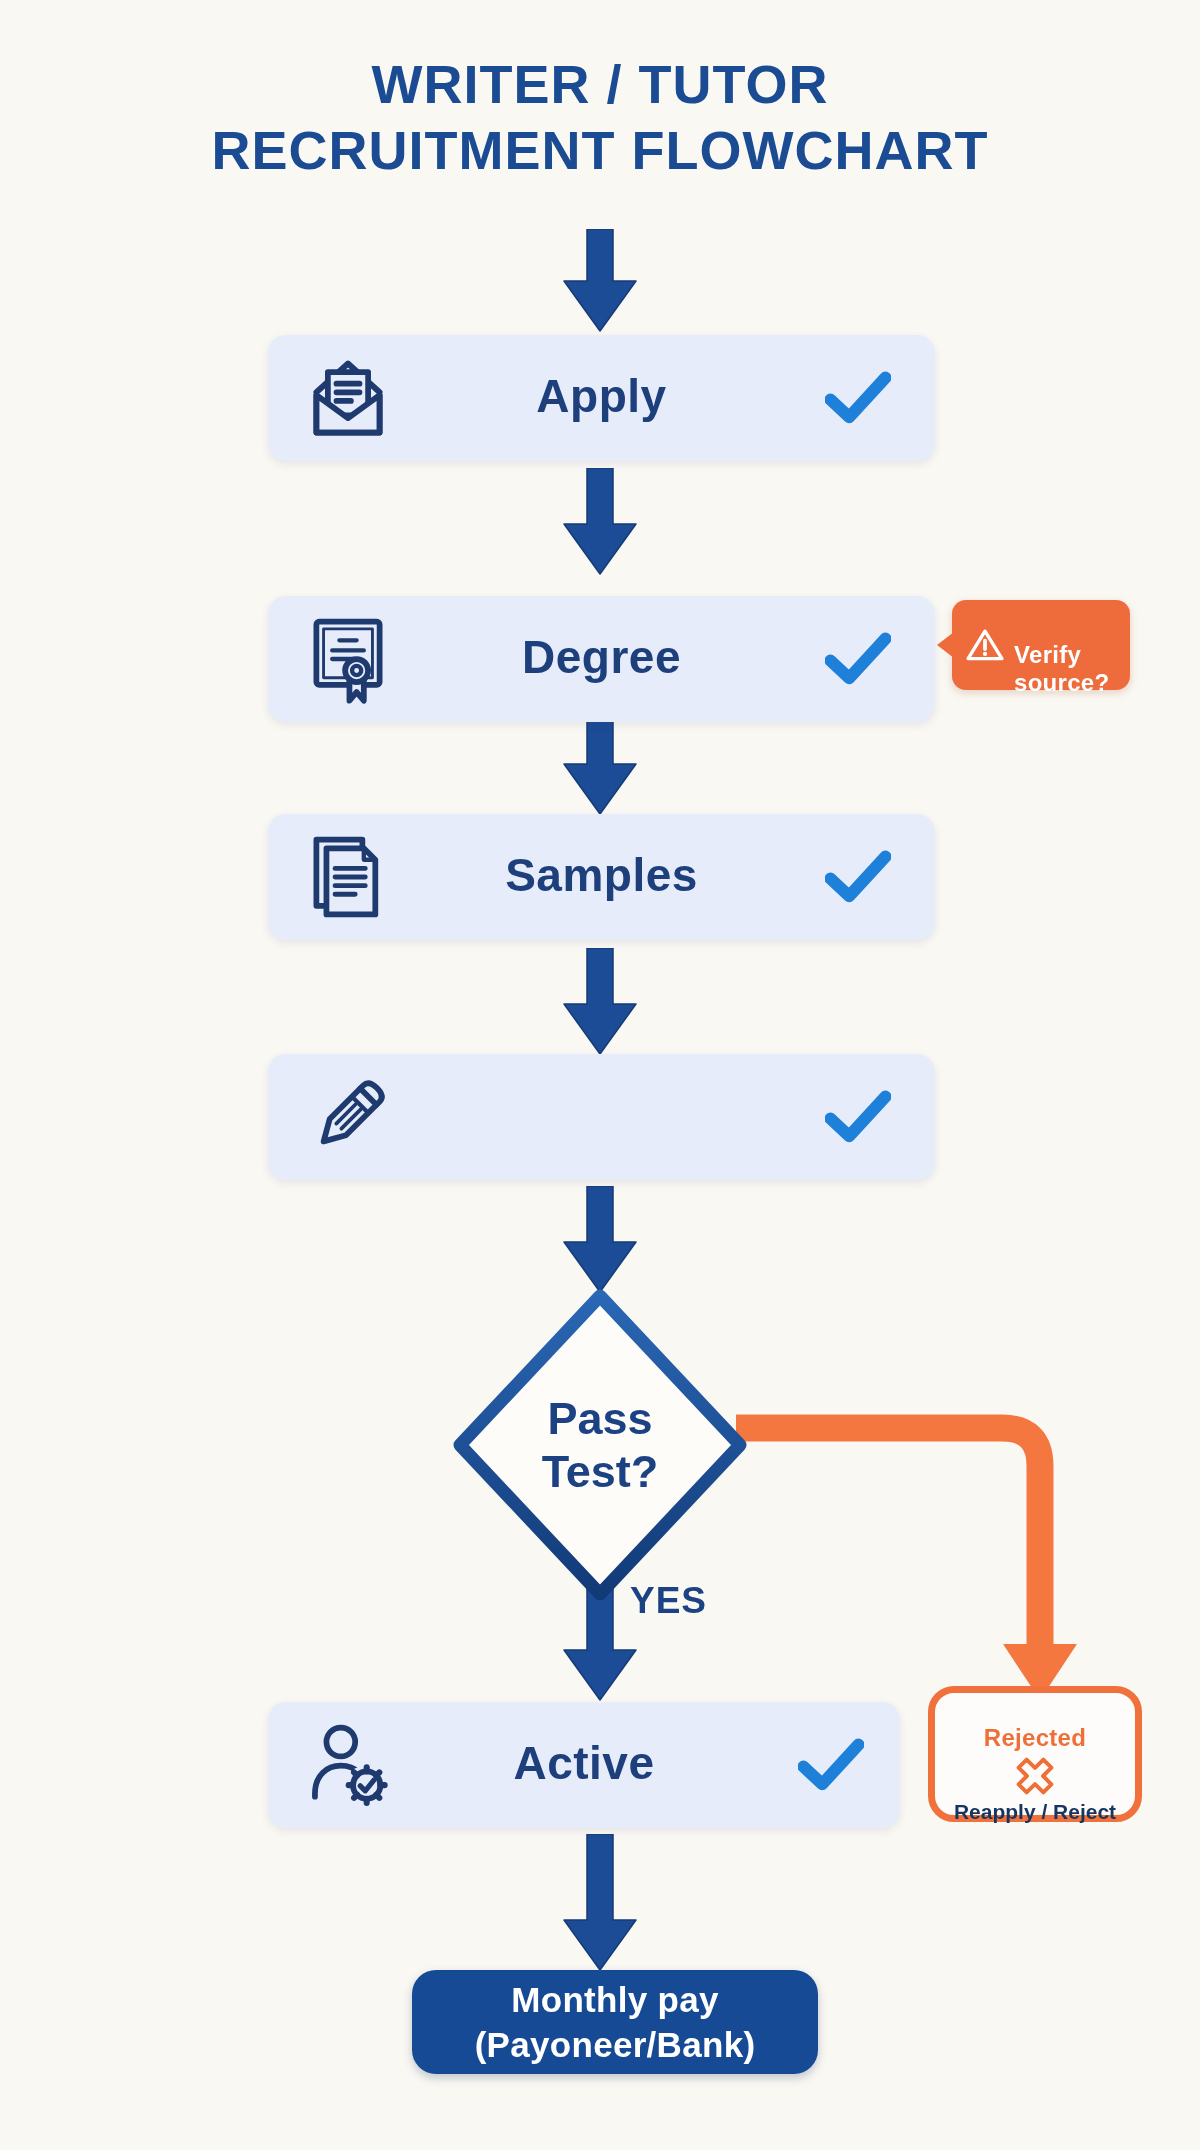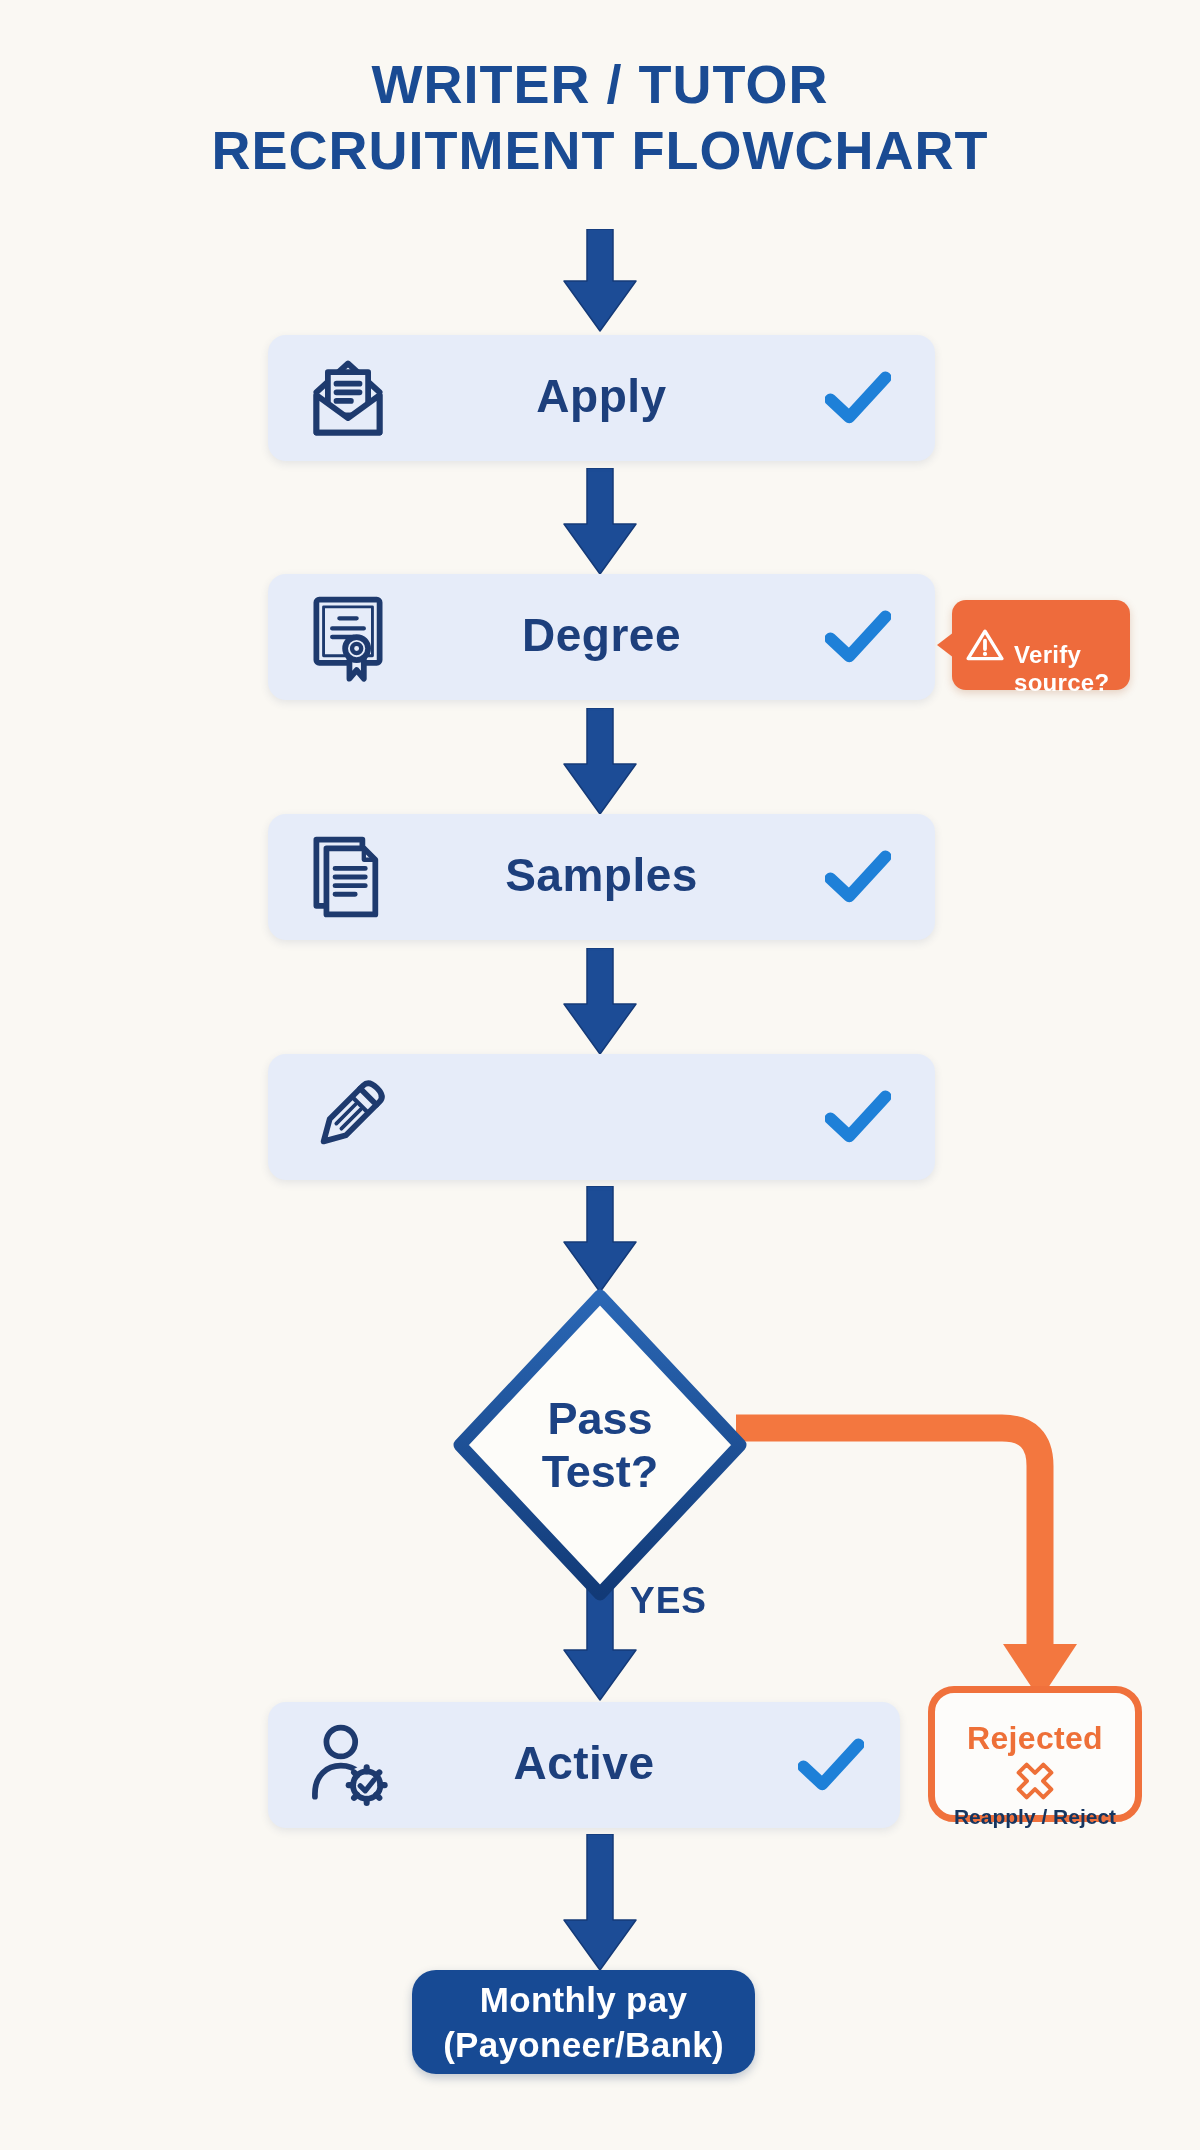--- a/index.html
+++ b/index.html
@@ -52,25 +52,25 @@
 
   .elbow{position:absolute;left:690px;top:1402px;z-index:0;}
   .elbow-stroke{stroke:var(--orange-bright);stroke-width:27;fill:none;}
   .elbow-fill{fill:var(--orange-bright);}
 
   .yes-label{position:absolute;left:630px;top:1580px;font-size:37px;font-weight:800;color:#1c4284;z-index:2;letter-spacing:1px;}
 
   .rejected-card{position:absolute;left:928px;top:1686px;width:214px;height:136px;box-sizing:border-box;
     background:#fdfcfa;border:7px solid #f0713c;border-radius:26px;display:flex;flex-direction:column;
     align-items:center;justify-content:center;row-gap:3px;z-index:1;}
-  .rejected-title{font-size:32px;font-weight:800;color:#ee7038;letter-spacing:0.3px;margin-top:40px;}
+  .rejected-title{font-size:24px;font-weight:800;color:#ee7038;letter-spacing:0.3px;margin-top:40px;}
   .rejected-x{width:42px;height:42px;}
   .rejected-sub{font-size:21px;font-weight:700;color:#16355f;}
 
-  .final-box{position:absolute;left:412px;top:1970px;width:343px;height:104px;background:var(--final-fill);
+  .final-box{position:absolute;left:412px;top:1970px;width:406px;height:104px;background:var(--final-fill);
     border-radius:24px;display:flex;flex-direction:column;align-items:center;justify-content:center;
     color:#fff;font-size:35px;font-weight:700;line-height:1.3;z-index:1;letter-spacing:0.3px;
     box-shadow:0 4px 10px rgba(20,50,100,0.25);}
 </style>
 </head>
 <body>
 
 <div class="canvas">
 
   <div class="title">
@@ -111,21 +111,21 @@
       </svg>
     </span>
     <span class="step-label">Apply</span>
     <span class="step-check">
       <svg viewBox="0 0 60 48">
           <polyline class="check-stroke" points="5,26 22,42 55,6"></polyline>
         </svg>
     </span>
   </div>
 
-  <div class="step-box" style="top:574px">
+  <div class="step-box" style="top:596px">
     <span class="step-icon">
       <svg viewBox="0 0 64 64">
         <rect class="icon-stroke" x="10" y="6" width="44" height="44" rx="2"></rect>
         <rect class="icon-stroke" x="15" y="11" width="34" height="34" style="stroke-width:2"></rect>
         <path class="icon-stroke" d="M26 19 H38 M21 26 H43 M21 32 H36" style="stroke-width:3"></path>
         <path class="icon-stroke icon-fill-bg" d="M33 46 L33 61 L38 55 L43 61 L43 46 Z"></path>
         <circle class="icon-stroke icon-fill-bg" cx="38" cy="40" r="8"></circle>
         <circle class="icon-stroke" cx="38" cy="40" r="3.2" style="stroke-width:3"></circle>
       </svg>
     </span>

